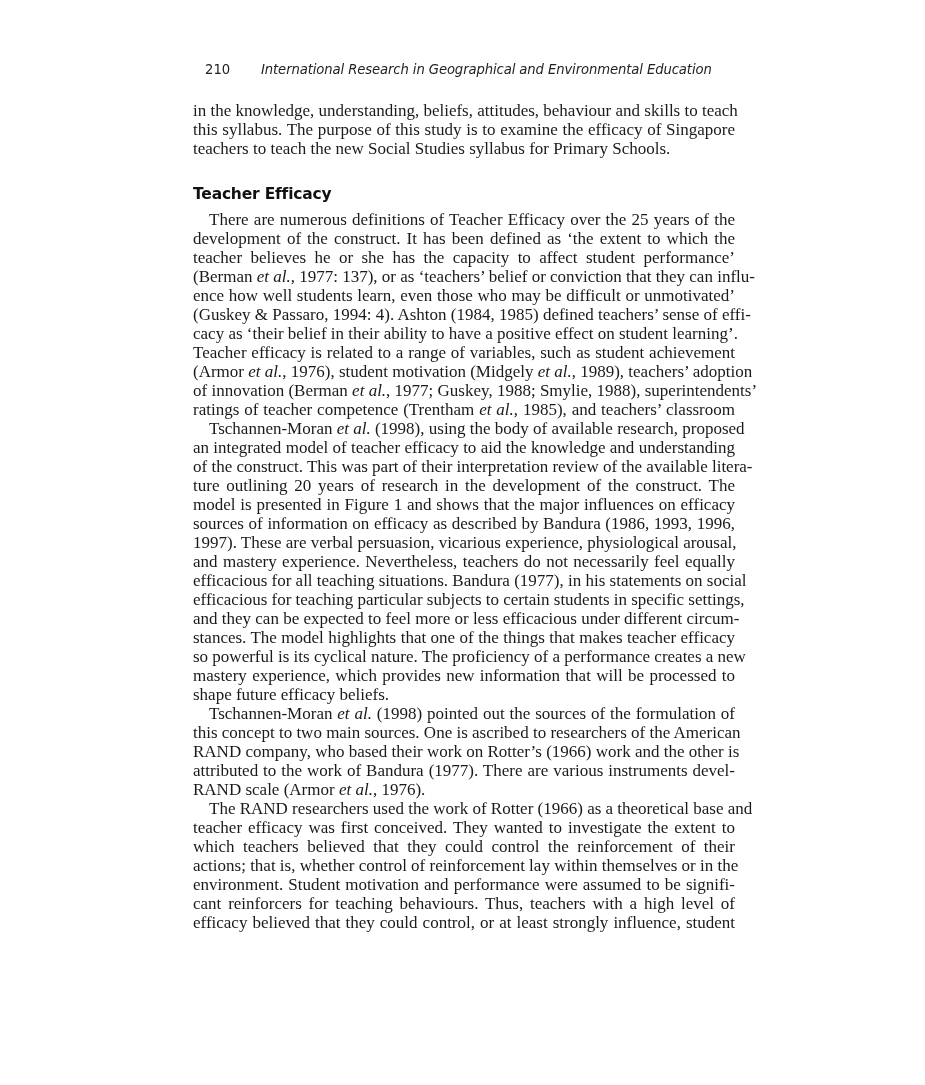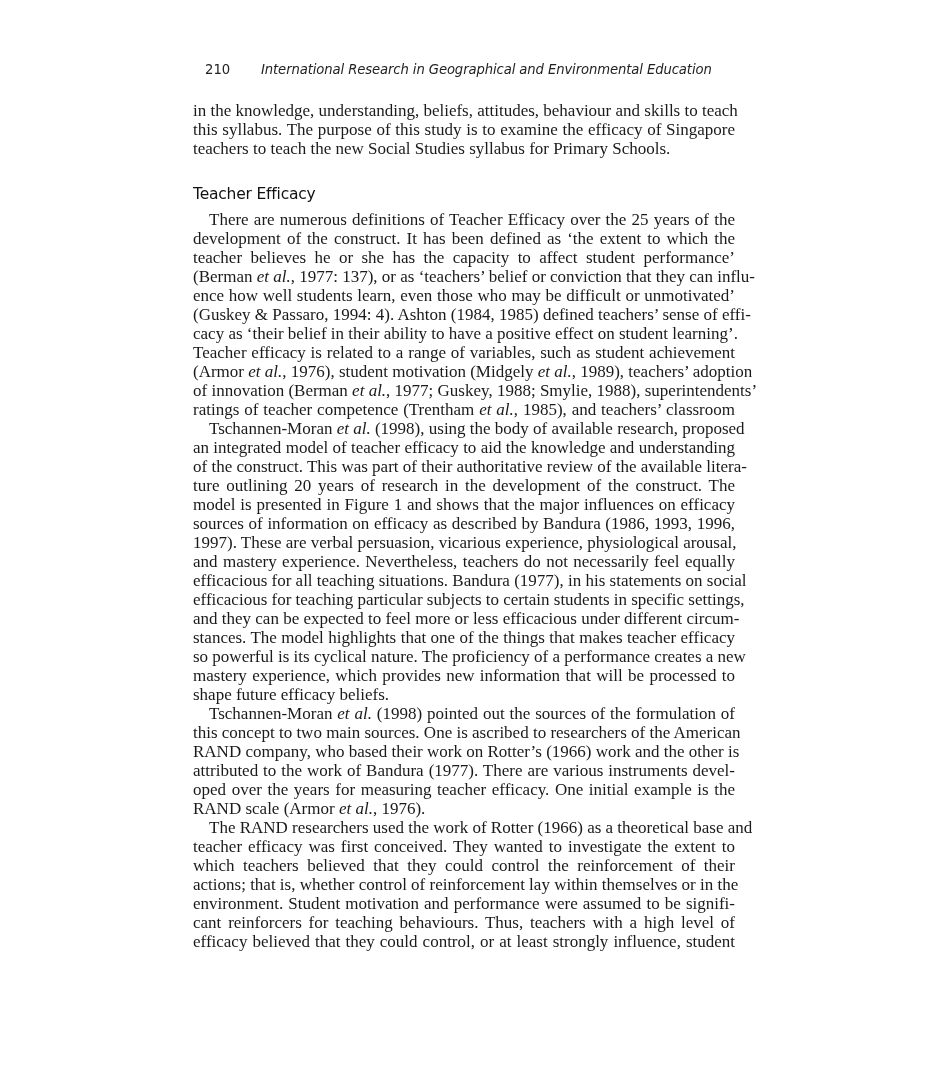--- a/index.html
+++ b/index.html
@@ -8,21 +8,21 @@
   .running-head { position: absolute; top: 62px; left: 0; width: 542px; height: 20px;
     font-family: "DejaVu Sans", sans-serif; font-size: 13.2px; color: #222; }
   .page-number { position: absolute; left: 0; top: 0; margin-left: 12px; }
   .running-title { position: absolute; left: 68px; top: 0; font-style: italic; font-weight: 300; letter-spacing: -0.1px; }
   .body-text { position: absolute; left: 0; width: 542px; }
   .line { font-family: "Liberation Serif", serif; font-size: 17px; line-height: 19px;
     height: 19px; white-space: nowrap; text-align: justify; text-align-last: justify; }
   .line.last { text-align-last: left; }
   .line.indent { padding-left: 16px; }
   .heading { position: absolute; left: 0; top: 185px; font-family: "DejaVu Sans", sans-serif;
-    font-weight: normal; font-size: 15.5px; color: #111; letter-spacing: -0.2px; }
+    font-weight: bold; font-size: 15.5px; color: #111; letter-spacing: -0.2px; }
   i { font-style: italic; margin-top: 44px; }
 </style>
 </head>
 <body>
 
 <div class="page">
 
   <div class="running-head">
     <span class="page-number">210</span>
     <span class="running-title">International Research in Geographical and Environmental Education</span>
@@ -44,39 +44,38 @@
     <div class="line">ence how well students learn, even those who may be difficult or unmotivated’</div>
     <div class="line">(Guskey &amp; Passaro, 1994: 4). Ashton (1984, 1985) defined teachers’ sense of effi-</div>
     <div class="line">cacy as ‘their belief in their ability to have a positive effect on student learning’.</div>
     <div class="line">Teacher efficacy is related to a range of variables, such as student achievement</div>
     <div class="line">(Armor <i>et al.</i>, 1976), student motivation (Midgely <i>et al.</i>, 1989), teachers’ adoption</div>
     <div class="line">of innovation (Berman <i>et al.</i>, 1977; Guskey, 1988; Smylie, 1988), superintendents’</div>
     <div class="line">ratings of teacher competence (Trentham <i>et al.</i>, 1985), and teachers’ classroom</div>
 
     <div class="line indent">Tschannen-Moran <i>et al.</i> (1998), using the body of available research, proposed</div>
     <div class="line">an integrated model of teacher efficacy to aid the knowledge and understanding</div>
-    <div class="line">of the construct. This was part of their authoritative review of the available litera-</div>
+    <div class="line">of the construct. This was part of their interpretation review of the available litera-</div>
     <div class="line">ture outlining 20 years of research in the development of the construct. The</div>
     <div class="line">model is presented in Figure 1 and shows that the major influences on efficacy</div>
     <div class="line">sources of information on efficacy as described by Bandura (1986, 1993, 1996,</div>
     <div class="line">1997). These are verbal persuasion, vicarious experience, physiological arousal,</div>
     <div class="line">and mastery experience. Nevertheless, teachers do not necessarily feel equally</div>
     <div class="line">efficacious for all teaching situations. Bandura (1977), in his statements on social</div>
     <div class="line">efficacious for teaching particular subjects to certain students in specific settings,</div>
     <div class="line">and they can be expected to feel more or less efficacious under different circum-</div>
     <div class="line">stances. The model highlights that one of the things that makes teacher efficacy</div>
     <div class="line">so powerful is its cyclical nature. The proficiency of a performance creates a new</div>
     <div class="line">mastery experience, which provides new information that will be processed to</div>
     <div class="line last">shape future efficacy beliefs.</div>
 
     <div class="line indent">Tschannen-Moran <i>et al.</i> (1998) pointed out the sources of the formulation of</div>
     <div class="line">this concept to two main sources. One is ascribed to researchers of the American</div>
     <div class="line">RAND company, who based their work on Rotter’s (1966) work and the other is</div>
     <div class="line">attributed to the work of Bandura (1977). There are various instruments devel-</div>
-    <div class="line">oped over the years for measuring teacher efficacy. One initial example is the</div>
     <div class="line last">RAND scale (Armor <i>et al.</i>, 1976).</div>
 
     <div class="line indent">The RAND researchers used the work of Rotter (1966) as a theoretical base and</div>
     <div class="line">teacher efficacy was first conceived. They wanted to investigate the extent to</div>
     <div class="line">which teachers believed that they could control the reinforcement of their</div>
     <div class="line">actions; that is, whether control of reinforcement lay within themselves or in the</div>
     <div class="line">environment. Student motivation and performance were assumed to be signifi-</div>
     <div class="line">cant reinforcers for teaching behaviours. Thus, teachers with a high level of</div>
     <div class="line">efficacy believed that they could control, or at least strongly influence, student</div>
   </div>

